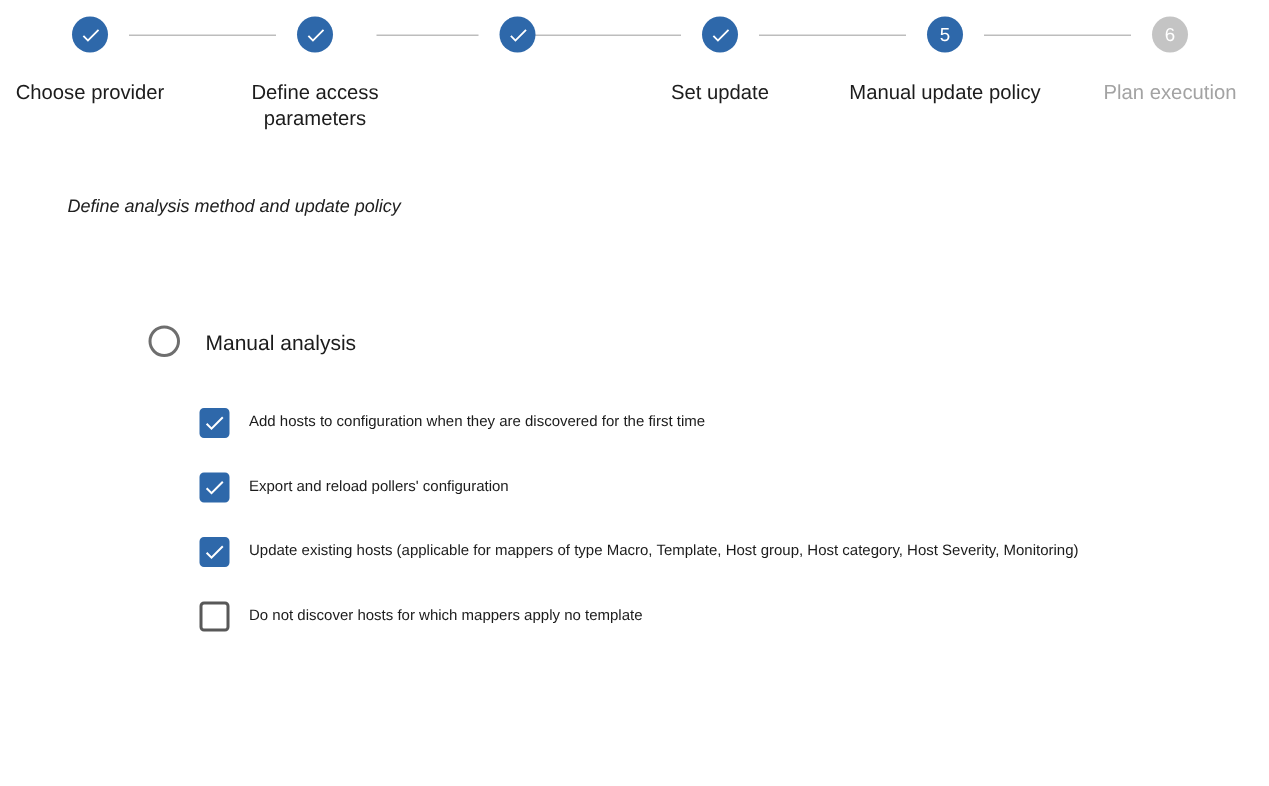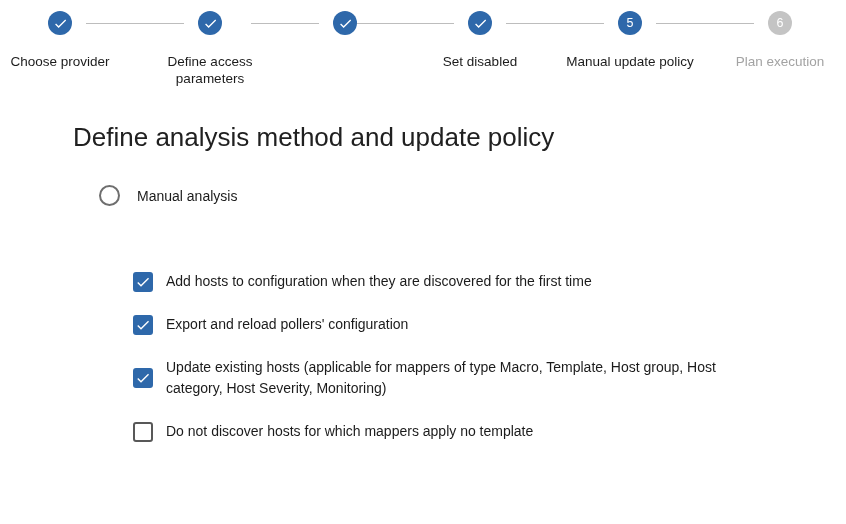--- a/index.html
+++ b/index.html
@@ -23,26 +23,26 @@
   .step-check{width:15px;height:15px;}
   .step-check path{fill:#ffffff;}
   .step-num{color:#ffffff;font-size:12.5px;line-height:1;}
   .step-label{
     margin-top:18px;width:150px;text-align:center;
     font-size:13.5px;line-height:17px;color:#1c1c1c;
   }
   .step.upcoming .step-label{color:#a3a3a3;}
   
   .page-title{
-    position:absolute;left:73px;top:126px;margin:0;
-    font-size:26px;font-weight:400;color:#202020;line-height:23px;
+    position:absolute;left:45px;top:126px;margin:0;
+    font-size:12px;font-weight:400;color:#202020;line-height:23px;font-style:italic;
   }
   
   .radio-group{position:absolute;left:99px;top:185px;}
-  .radio-row{display:flex;align-items:center;height:21px;margin-bottom:22px;cursor:pointer;}
+  .radio-row{display:flex;align-items:center;height:21px;margin-bottom:22px;cursor:pointer;margin-top:32px;}
   .radio{
     width:21px;height:21px;box-sizing:border-box;border:2px solid #6e6e6e;border-radius:50%;
     background:#fff;display:flex;align-items:center;justify-content:center;
     margin-right:17px;flex:none;
   }
   .radio.selected{border-color:#2e68aa;}
   .radio-dot{width:11px;height:11px;border-radius:50%;background:#2e68aa;display:none;}
   .radio.selected .radio-dot{display:block;}
   .radio-label{font-size:14px;color:#1b1b1b;}
   
@@ -52,21 +52,21 @@
   .cb-row:nth-child(5){margin-bottom:23px;}
   .checkbox{
     width:20px;height:20px;box-sizing:border-box;border:2px solid #585858;border-radius:3px;
     background:#fff;display:flex;align-items:center;justify-content:center;
     margin-right:13px;flex:none;
   }
   .checkbox.checked{background:#2e68aa;border-color:#2e68aa;}
   .check-icon{display:none;width:16px;height:16px;}
   .check-icon path{fill:#ffffff;}
   .checkbox.checked .check-icon{display:block;}
-  .cb-label{font-size:14px;line-height:21px;color:#1b1b1b;}
+  .cb-label{font-size:10px;line-height:21px;color:#1b1b1b;}
   .cb-label.wide{max-width:578px;}
 </style>
 </head>
 <body>
 
 <div class="stepper">
 
   <div class="step completed">
     <span class="step-circle">
       <svg class="step-check" viewBox="0 0 24 24">
@@ -99,21 +99,21 @@
   </div>
 
   <div class="step completed">
     <span class="connector"></span>
     <span class="step-circle">
       <svg class="step-check" viewBox="0 0 24 24">
           <path d="M9 16.17 4.83 12l-1.42 1.41L9 19 21 7l-1.41-1.41z"></path>
         </svg>
 
     </span>
-    <span class="step-label">Set disabled</span>
+    <span class="step-label">Set update</span>
   </div>
 
   <div class="step active">
     <span class="connector"></span>
     <span class="step-circle">
 
       <span class="step-num">5</span>
     </span>
     <span class="step-label">Manual update policy</span>
   </div>

